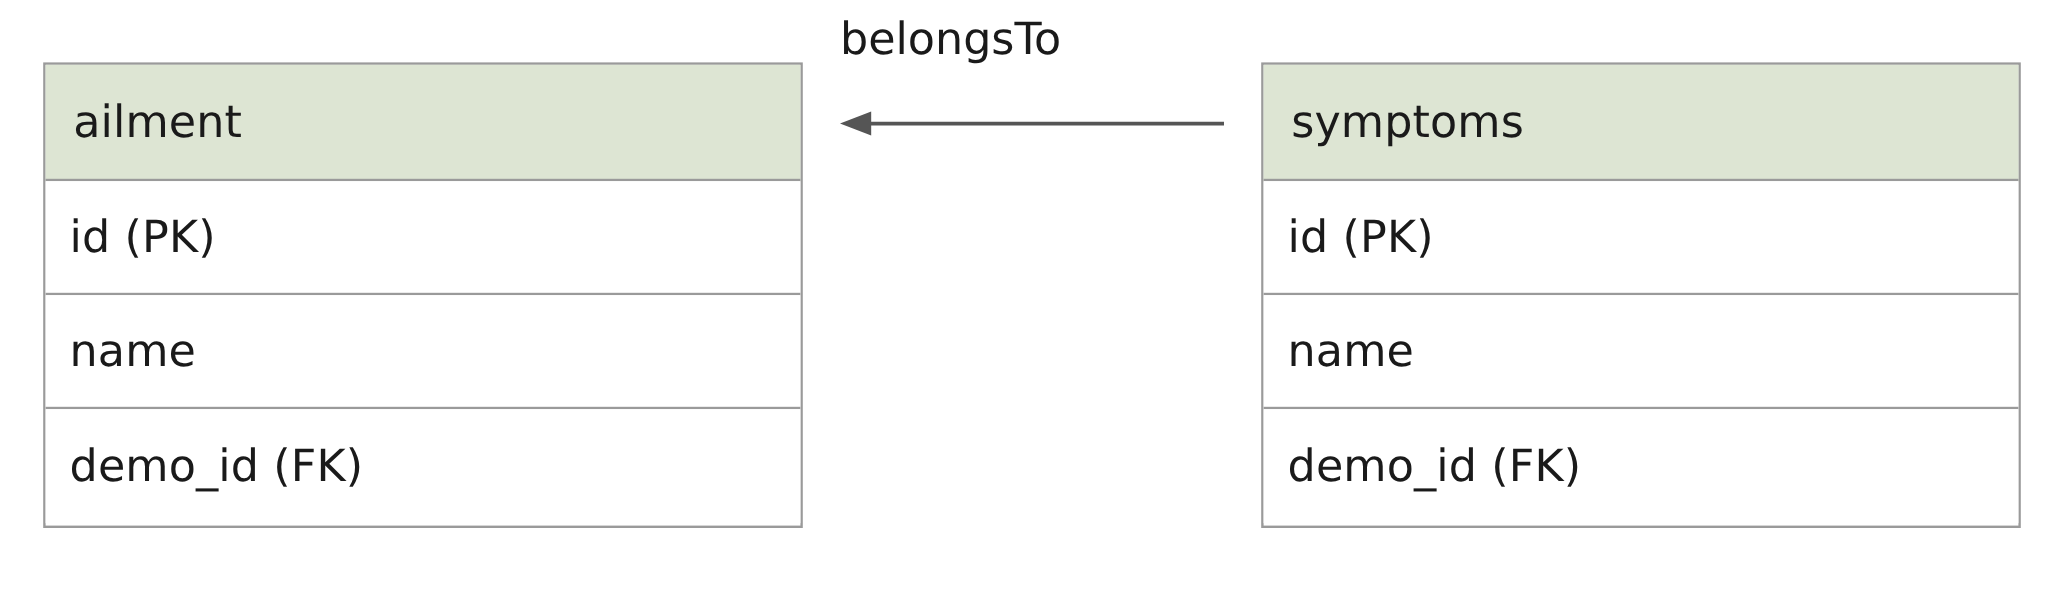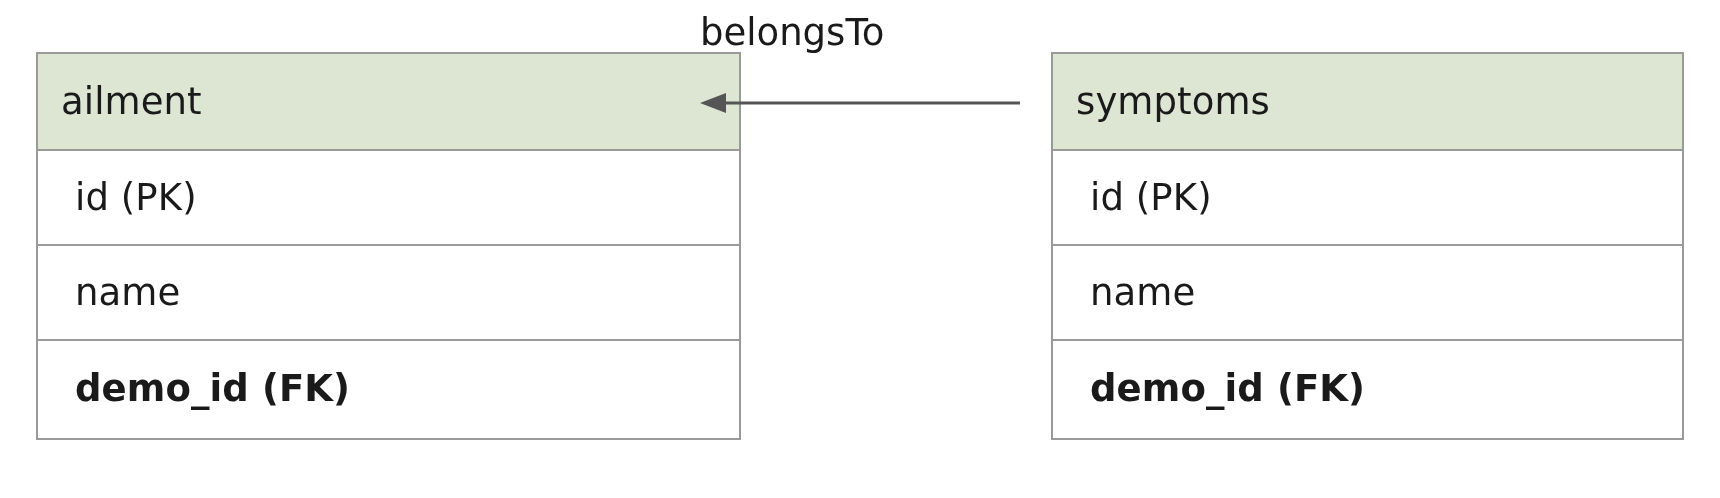--- a/index.html
+++ b/index.html
@@ -19,21 +19,21 @@
     overflow: hidden;
   }
 
   
   .entity {
     position: absolute;
     box-sizing: border-box;
     border: 2px solid #9a9a9a;
     background: #ffffff;
   }
-  #entity-ailment  { left: 36px;   top: 52px; width: 705px; height: 388px; }
+  #entity-ailment  { left: 36px;   top: 52px; width: 633px; height: 388px; }
   #entity-symptoms { left: 1051px; top: 52px; width: 633px; height: 388px; }
 
   .entity-header {
     box-sizing: border-box;
     height: 97px;
     background: #dde5d3;
     border-bottom: 2px solid #9a9a9a;
     display: flex;
     align-items: center;
     padding-left: 23px;
@@ -48,25 +48,24 @@
   .entity-rows {
     display: block;
   }
   .entity-row {
     box-sizing: border-box;
     height: 95px;
     background: #ffffff;
     border-bottom: 2px solid #9a9a9a;
     display: flex;
     align-items: center;
-    padding-left: 37px;
+    padding-left: 20px;
   }
   .entity-row:last-child {
     border-bottom: none;
-    font-weight: bold;
   }
   .entity-row .field-label {
     font-size: 37px;
     color: #1a1a1a;
     letter-spacing: 0.1px;
     line-height: 1;
   }
 
   
   #relationship-edge {

